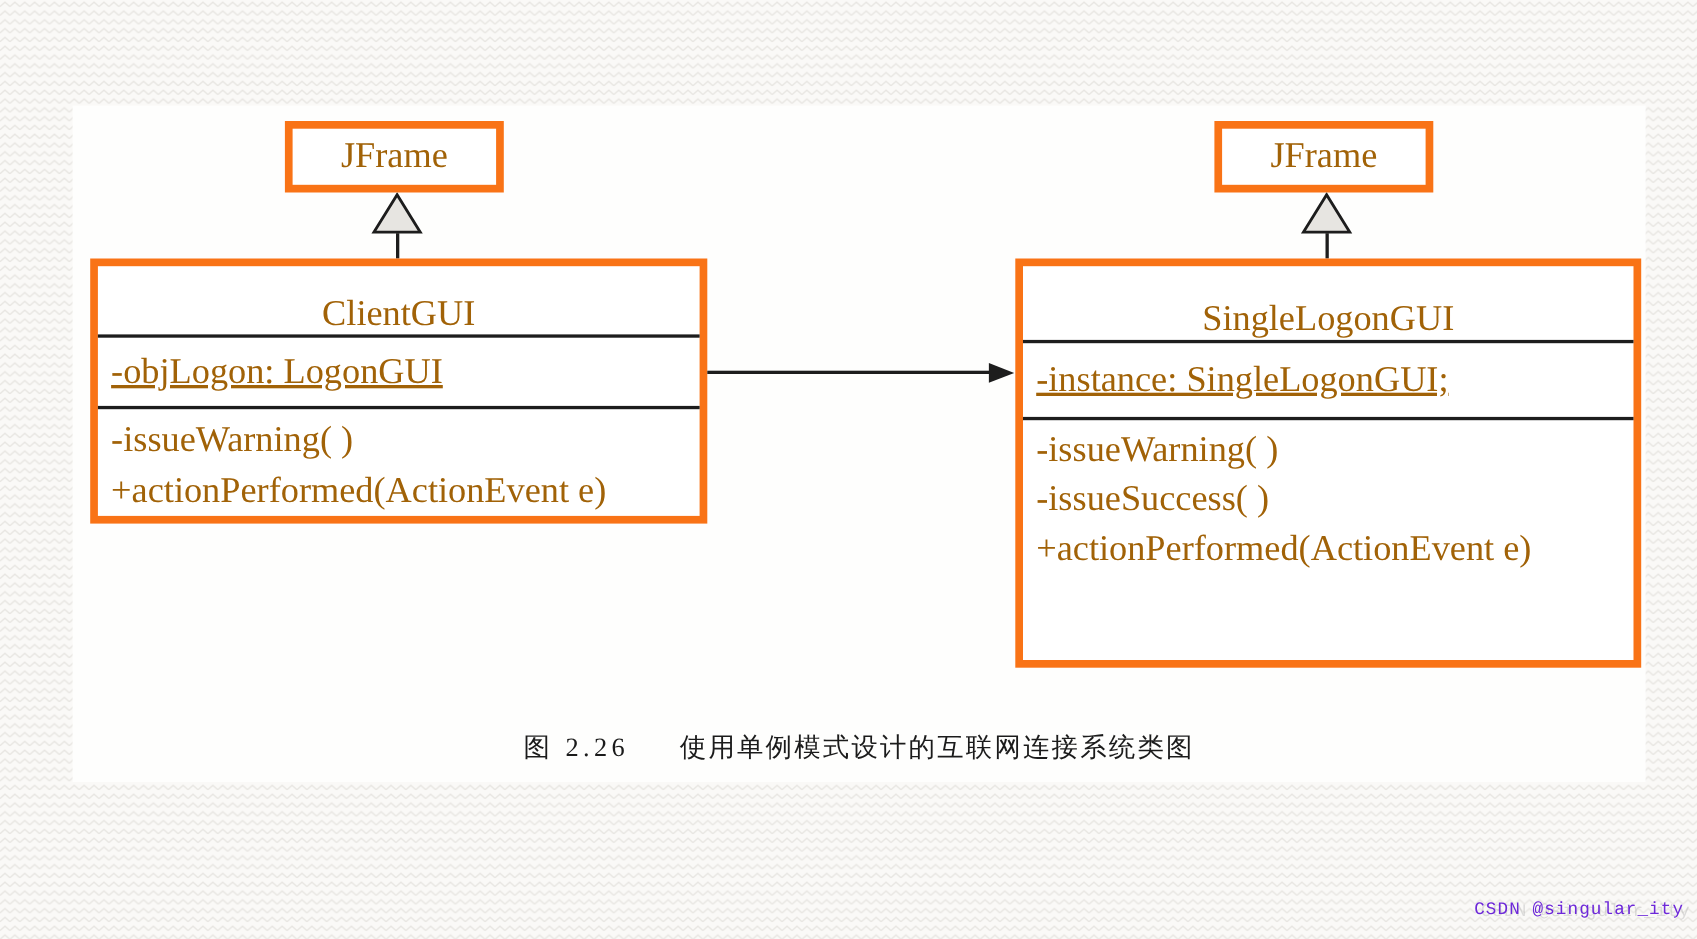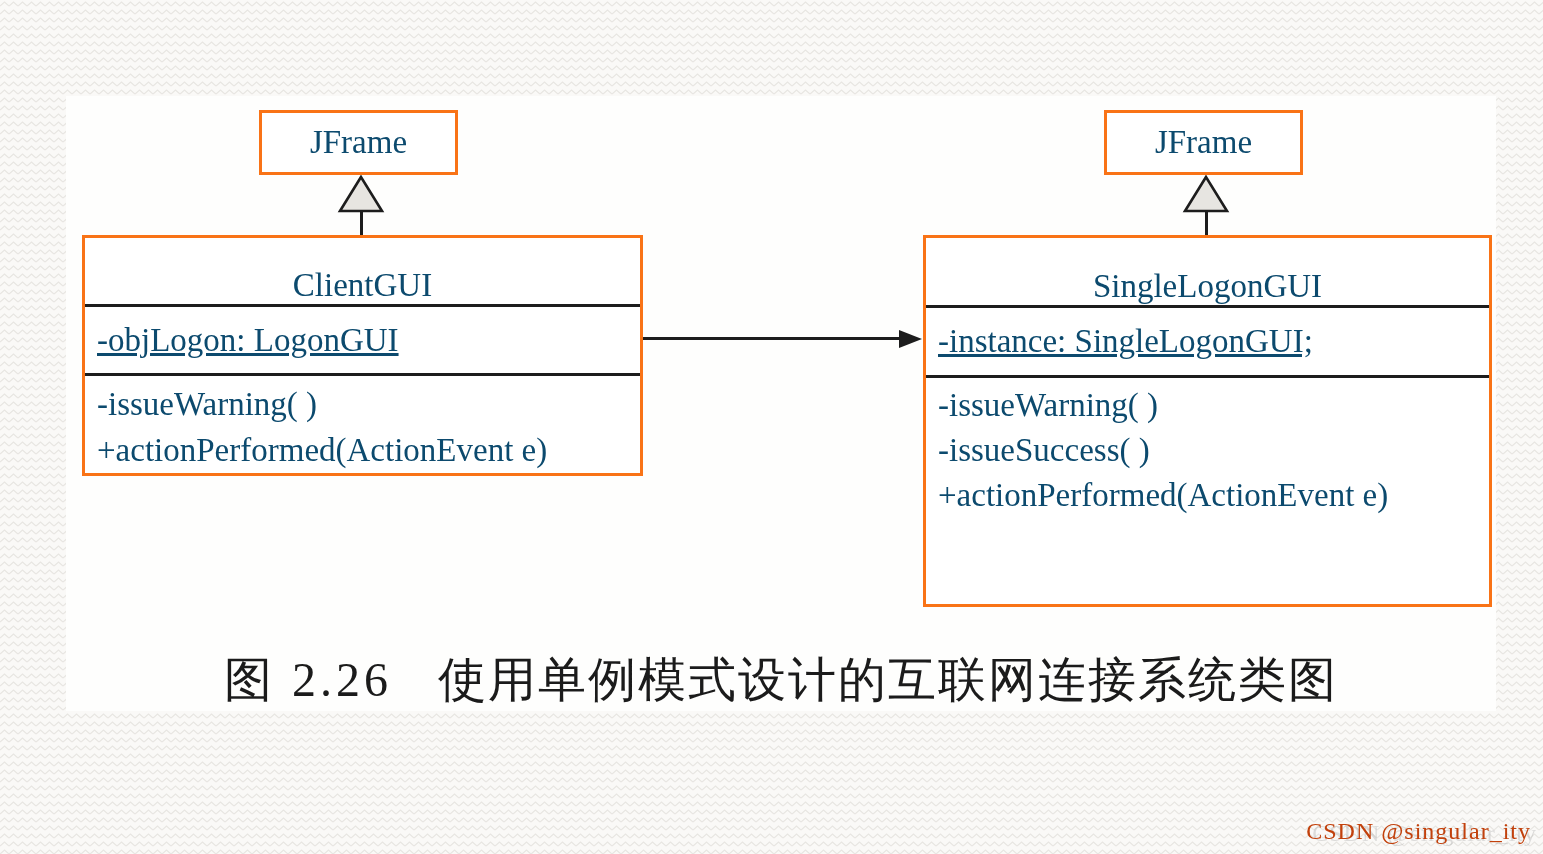--- a/index.html
+++ b/index.html
@@ -13,21 +13,21 @@
   .bg-pattern { position:absolute; left:0; top:0; z-index:0; }
 
   .paper {
     position:absolute; left:66px; top:96px; width:1430px; height:615px;
     background:#fefefd; z-index:1;
   }
 
   .abs { position:absolute; z-index:2; }
 
   .uml-box {
-    background:#fff; border:3px solid #f97316; color:#0c4a6e;
+    background:#fff; border:7px solid #f97316; color:#a16207;
   }
   .superclass-box {
     display:flex; align-items:center; justify-content:center;
     font-size:33px;
   }
   .uml-class { display:flex; flex-direction:column; }
   .uml-row-title {
     height:70px; border-bottom:3px solid #1d1d1d;
     display:flex; align-items:flex-end; justify-content:center;
     font-size:33px;
@@ -47,29 +47,29 @@
   .assoc-line { height:3px; background:#1d1d1d; }
   .assoc-head {
     width:0; height:0;
     border-top:9px solid transparent;
     border-bottom:9px solid transparent;
     border-left:23px solid #1d1d1d;
   }
 
   .caption {
     left:66px; top:656px; width:1430px; text-align:center;
-    font-size:48px; letter-spacing:2px; color:#1b1b1b; line-height:48px;
+    font-size:24px; letter-spacing:2px; color:#1b1b1b; line-height:48px;
     white-space:nowrap;
   }
   .caption .cap-num { margin-right:46px; letter-spacing:4px; }
 
   .watermark {
     right:12px; top:818px;
-    font-family:Liberation Serif, serif;
-    font-size:24px; color:#c2410c; letter-spacing:1px;
+    font-family:Liberation Mono, monospace;
+    font-size:16px; color:#6d28d9; letter-spacing:1px;
     text-shadow: 6px 2px 0 rgba(175,175,175,0.40);
   }
 </style>
 </head>
 <body>
 
 <div class="page">
 
   <svg class="bg-pattern" width="1543" height="854">
     <defs>

